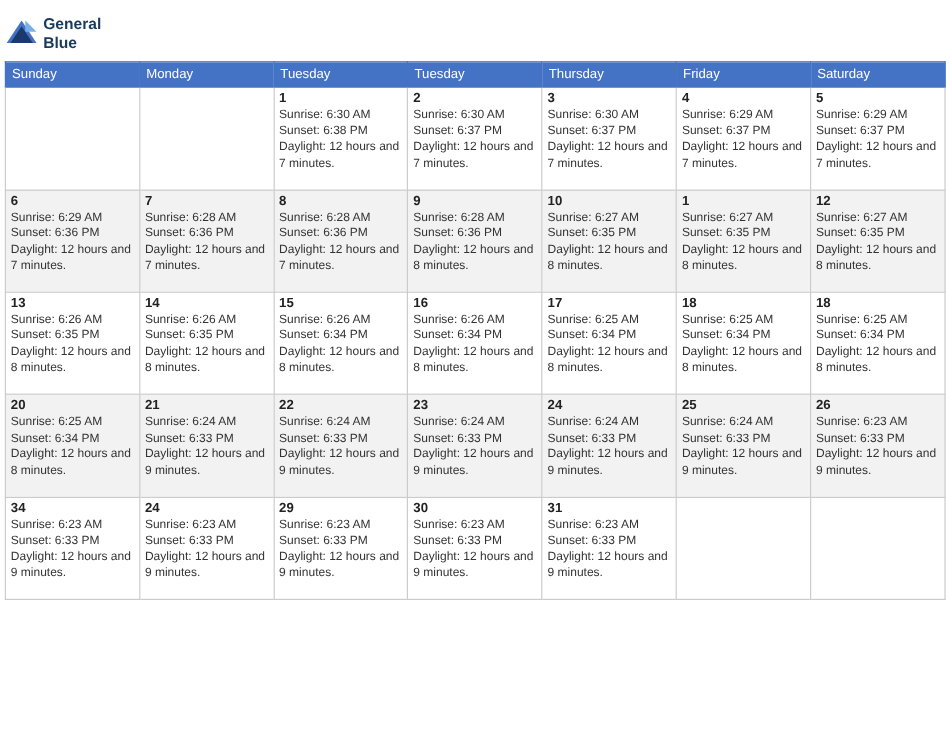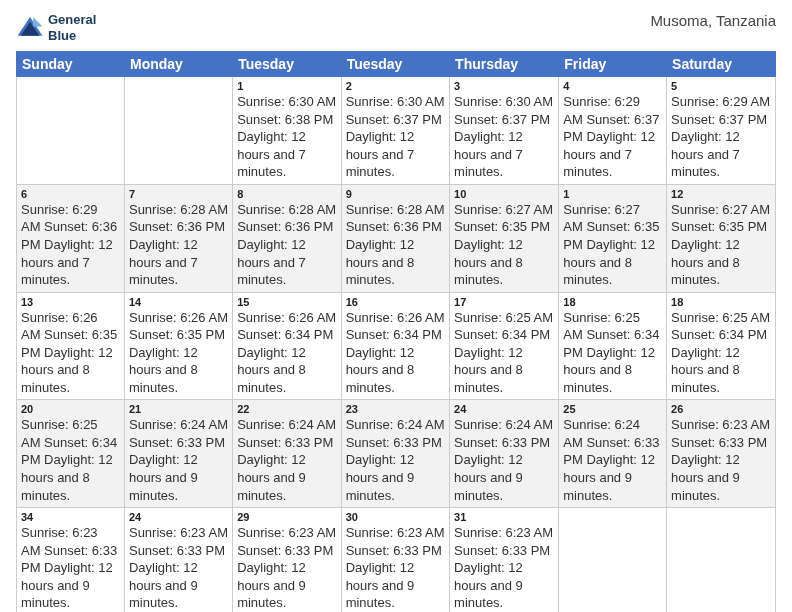--- a/index.html
+++ b/index.html
@@ -6,21 +6,21 @@
     body {
       font-family: Arial, sans-serif;
       background: #fff;
       width: 792px;
       height: 612px;
       overflow: hidden;
     }
     .page {
       width: 792px;
       height: 512px;
-      padding: 12px 16px;
+      padding: 12px 4px;
       display: flex;
       flex-direction: column;
     }
     .header {
       display: flex;
       justify-content: space-between;
       align-items: flex-start;
       margin-bottom: 8px;
     }
     .logo {
@@ -55,22 +55,22 @@
       width: 100%;
       border-collapse: collapse;
       flex: 1;
       font-size: 10px;
     }
     .calendar th {
       background: #4472c4;
       color: #fff;
       text-align: left;
       padding: 4px 5px;
-      font-size: 14px;
-      font-weight: 700;
+      font-size: 11px;
+      font-weight: 400;
       border: 1px solid #4472c4;
       margin-left: 22px;
     }
     .calendar td {
       border: 1px solid #ccc;
       vertical-align: top;
       padding: 3px 4px;
       width: 113px;
       min-height: 70px;
       background: #fff;
@@ -82,21 +82,21 @@
       background: #fff;
     }
     .day-number {
       font-size: 11px;
       font-weight: bold;
       color: #222;
       display: block;
       margin-bottom: 1px;
     }
     .day-detail {
-      font-size: 13px;
+      font-size: 10px;
       color: #333;
       line-height: 1.35;
     }
     .empty-cell {
       background: #fff !important;
     }
   </style>
 </head>
 <body>
 
@@ -107,21 +107,20 @@
         <polygon points="18,4 34,28 2,28" fill="#4472c4"></polygon>
         <polygon points="18,10 30,28 6,28" fill="#1a3a6e"></polygon>
         <polygon points="22,4 34,16 22,16" fill="#7ab0e8"></polygon>
       </svg>
       <div class="logo-text">
         <div>General</div>
         <div>Blue</div>
       </div>
     </div>
     <div class="title-block">
-      <div class="location-title">Musoma, Tanzania</div>
     </div>
   </div>
 
   <table class="calendar">
     <thead>
       <tr>
       <th>Sunday</th>
           <th>Monday</th>
           <th>Tuesday</th>
           <th>Tuesday</th>

